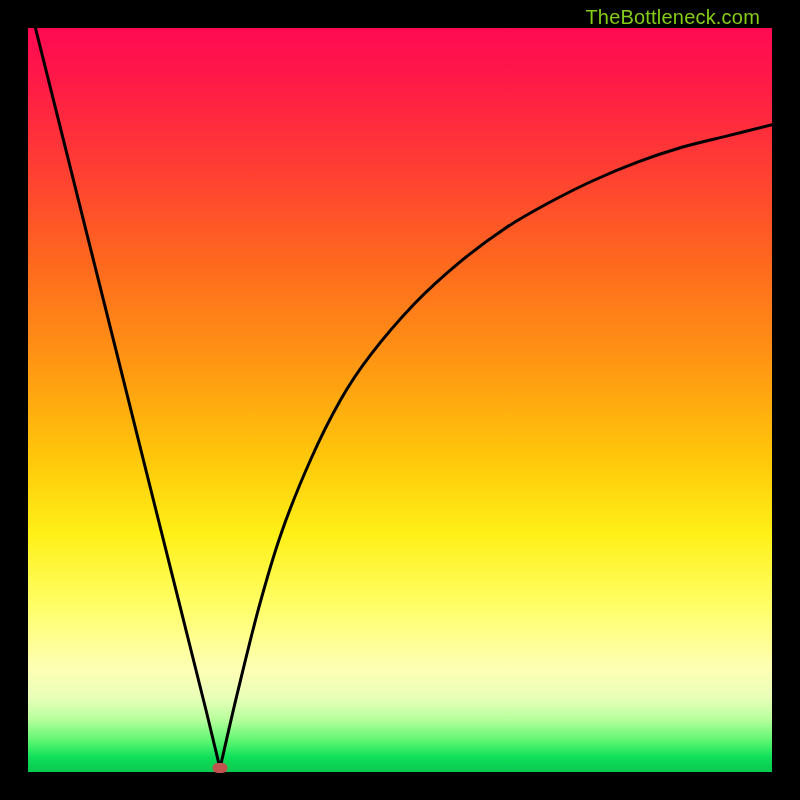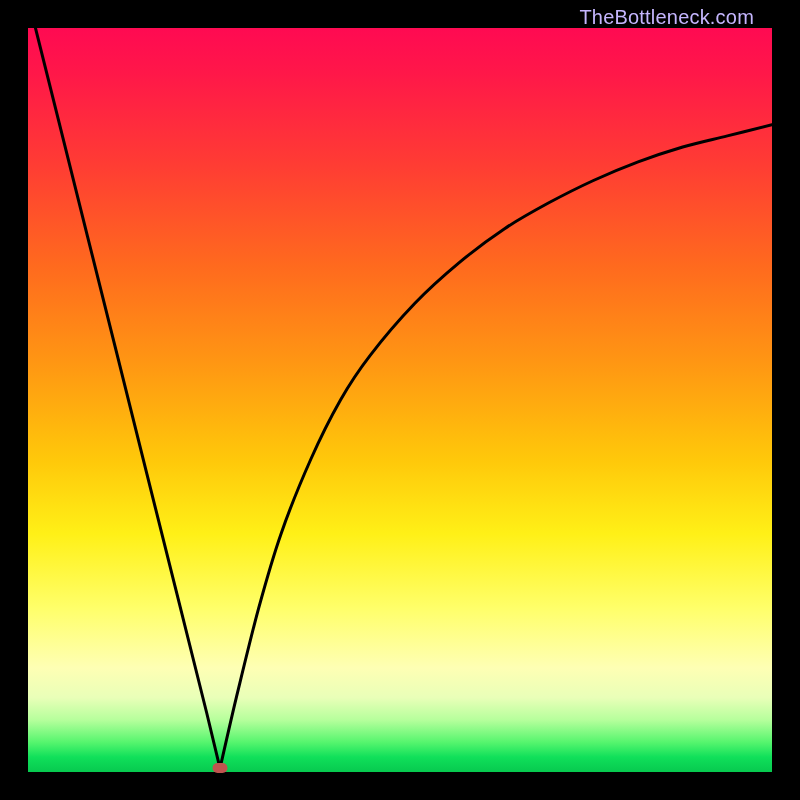--- a/index.html
+++ b/index.html
@@ -39,22 +39,22 @@
       #e9ffb8 90%,
       #b6ff9c 93%,
       #56f56e 96%,
       #10e05a 98%,
       #07c94f 100%
     );
   }
   .watermark {
     position: absolute;
     top: 6px;
-    right: 46px;
-    color: #c4b5fd;
+    right: 40px;
+    color: #84cc16;
     font-size: 20px;
     font-weight: 500;
     letter-spacing: 0.2px;
     z-index: 30;
     user-select: none;
   }
   svg.curve {
     position: absolute;
     left: 0;
     top: 0;

